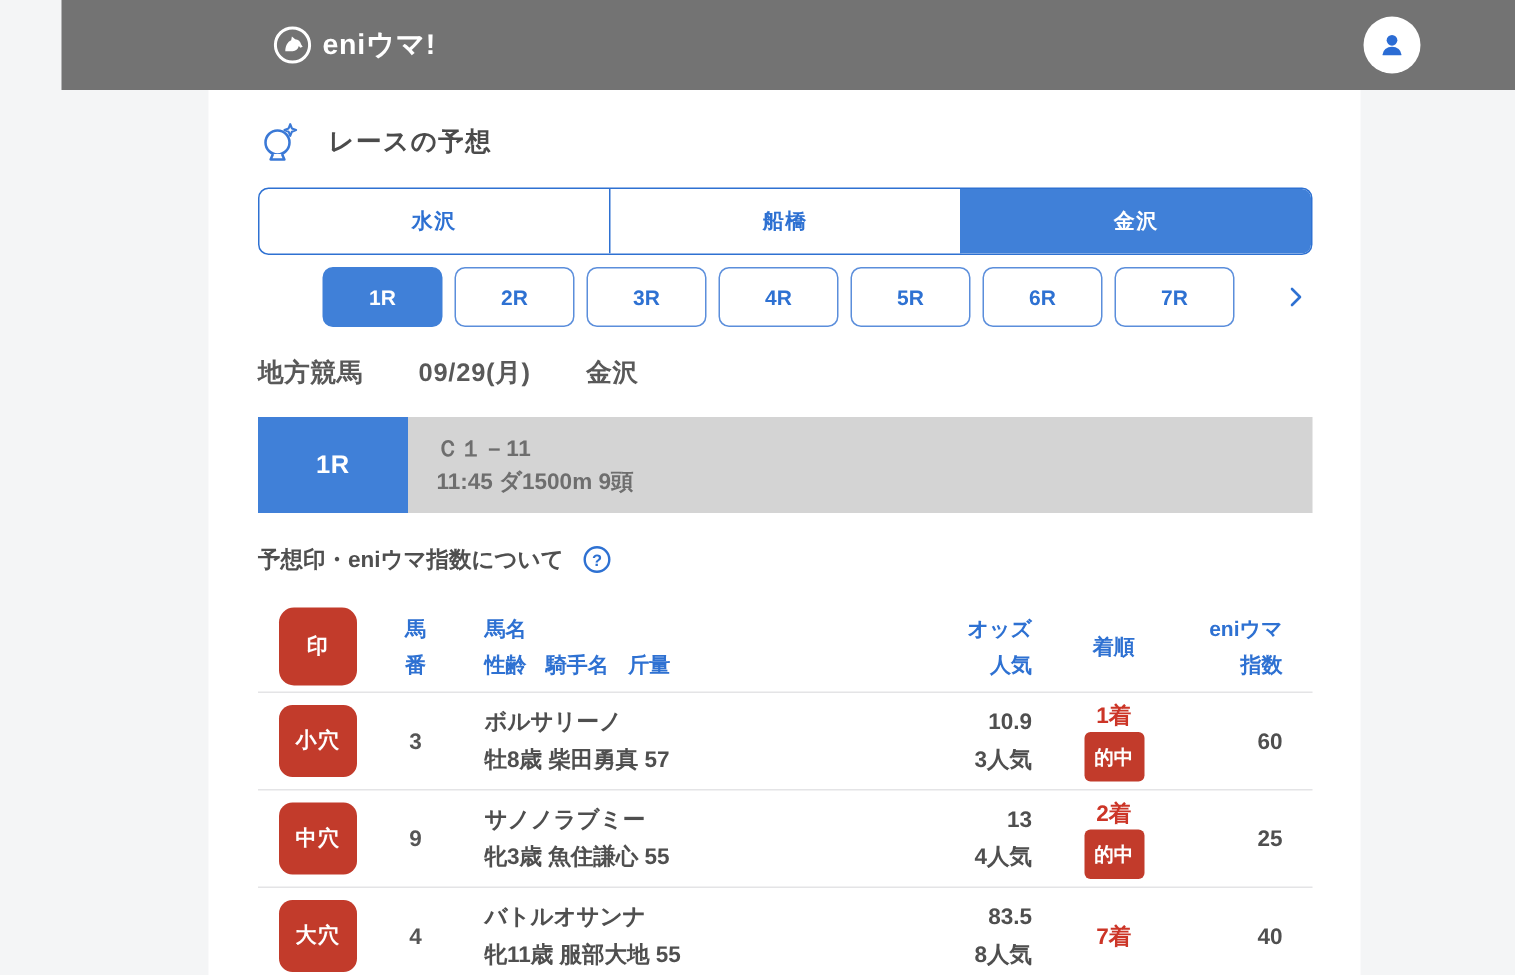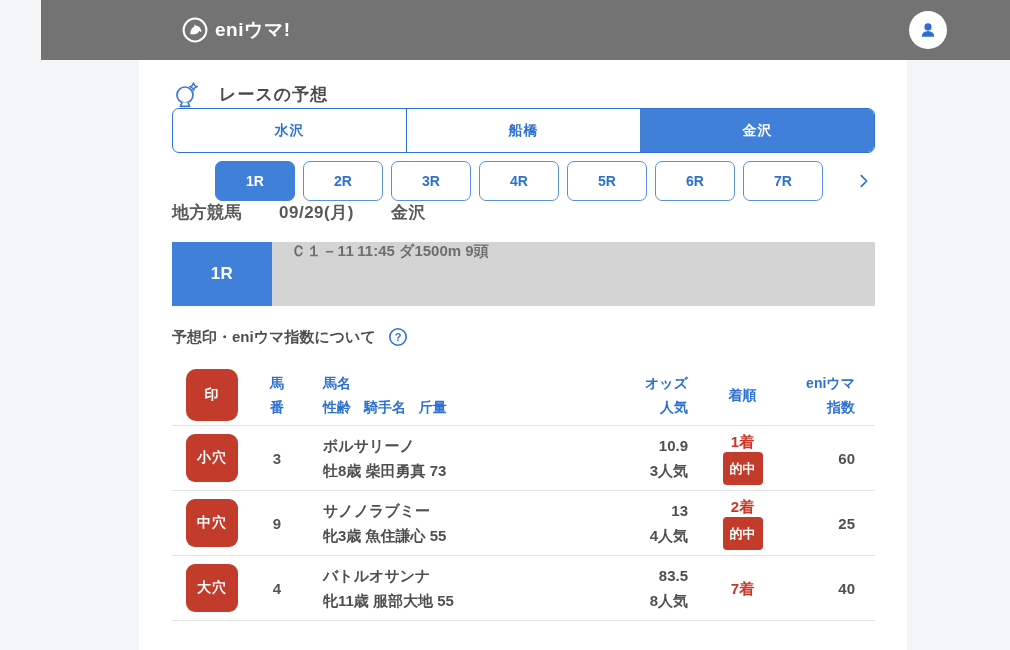--- a/index.html
+++ b/index.html
@@ -19,38 +19,38 @@
   .logo-text { color:#fff; font-size:19px; font-weight:700; letter-spacing:0.5px; }
   .avatar-btn { width:38px; height:38px; border-radius:50%; background:#fff; border:none; display:flex; align-items:center; justify-content:center; margin-right:1px; cursor:pointer; }
 
   
   .content { position:absolute; left:139px; top:60px; width:768px; height:590px; background:#fff; padding:20px 32px 0 33px; overflow:hidden; }
 
   .page-heading { display:flex; align-items:center; gap:19px; height:28px; }
   .page-title { font-size:17px; font-weight:700; color:#4b4b4b; letter-spacing:1px; }
 
   
-  .venue-tabs { height:45px; display:flex; border:1px solid #2e71d2; border-radius:7px; overflow:hidden; background:#fff; }
+  .venue-tabs { margin-top:17px; height:45px; display:flex; border:1px solid #2e71d2; border-radius:7px; overflow:hidden; background:#fff; }
   .venue-tab { flex:1; display:flex; align-items:center; justify-content:center; font-size:14px; font-weight:700; color:#2e71d2; cursor:pointer; border-left:1px solid #2e71d2; letter-spacing:1px; }
   .venue-tab:first-child { border-left:none; }
   .venue-tab.selected { background:#4080d8; color:#fff; border-left-color:#4080d8; }
 
   
   .race-row { margin-top:8px; display:flex; align-items:center; gap:8px; padding-left:43px; height:40px; }
   .race-btn { width:80px; height:40px; border-radius:7px; border:1px solid #5b8edb; background:#fff; color:#2e71d2; font-size:14px; font-weight:700; display:flex; align-items:center; justify-content:center; cursor:pointer; }
   .race-btn.selected { background:#4080d8; border-color:#4080d8; color:#fff; }
   .race-next { margin-left:auto; width:22px; height:22px; display:flex; align-items:center; justify-content:center; cursor:pointer; background:none; border:none; }
 
   
-  .race-meta { display:flex; gap:37px; font-size:17px; font-weight:700; color:#595959; letter-spacing:0.5px; }
+  .race-meta { margin-top:19px; display:flex; gap:37px; font-size:17px; font-weight:700; color:#595959; letter-spacing:0.5px; }
 
   
   .race-banner { margin-top:18px; height:64px; display:flex; background:#d4d4d4; }
   .race-banner-no { width:100px; background:#4080d8; color:#fff; font-size:17px; font-weight:700; display:flex; align-items:center; justify-content:center; letter-spacing:0.5px; }
-  .race-banner-info { padding-left:19px; display:flex; justify-content:center; gap:3px; }
+  .race-banner-info { padding-left:19px; display:flex; flex-direction:column; justify-content:center; gap:3px; }
   .race-class { font-size:15px; font-weight:700; color:#6e6e6e; letter-spacing:0.5px; }
   .race-details { font-size:15px; font-weight:700; color:#6e6e6e; }
 
   
   .info-row { margin-top:21px; display:flex; align-items:center; gap:12px; height:20px; }
   .info-label { font-size:15px; font-weight:700; color:#4f4f4f; }
   .help-btn { background:none; border:none; width:20px; height:20px; cursor:pointer; display:flex; align-items:center; justify-content:center; }
 
   
   .pred-table { margin-top:17px; }
@@ -198,21 +198,21 @@
       </div>
     </div>
 
     <div class="t-row t-body-row">
       <div class="col-mark">
         <div class="mark-badge">小穴</div>
       </div>
       <div class="col-no horse-no">3</div>
       <div class="col-name">
         <div class="cell-txt">ボルサリーノ</div>
-        <div class="cell-txt">牡8歳 柴田勇真 73</div>
+        <div class="cell-txt">牡8歳 柴田勇真 57</div>
       </div>
       <div class="col-odds">
         <div class="cell-txt">10.9</div>
         <div class="cell-txt">3人気</div>
       </div>
       <div class="col-result">
         <div class="result-place">1着</div>
         <span class="hit-badge">的中</span>
       </div>
       <div class="col-index index-val">60</div>

